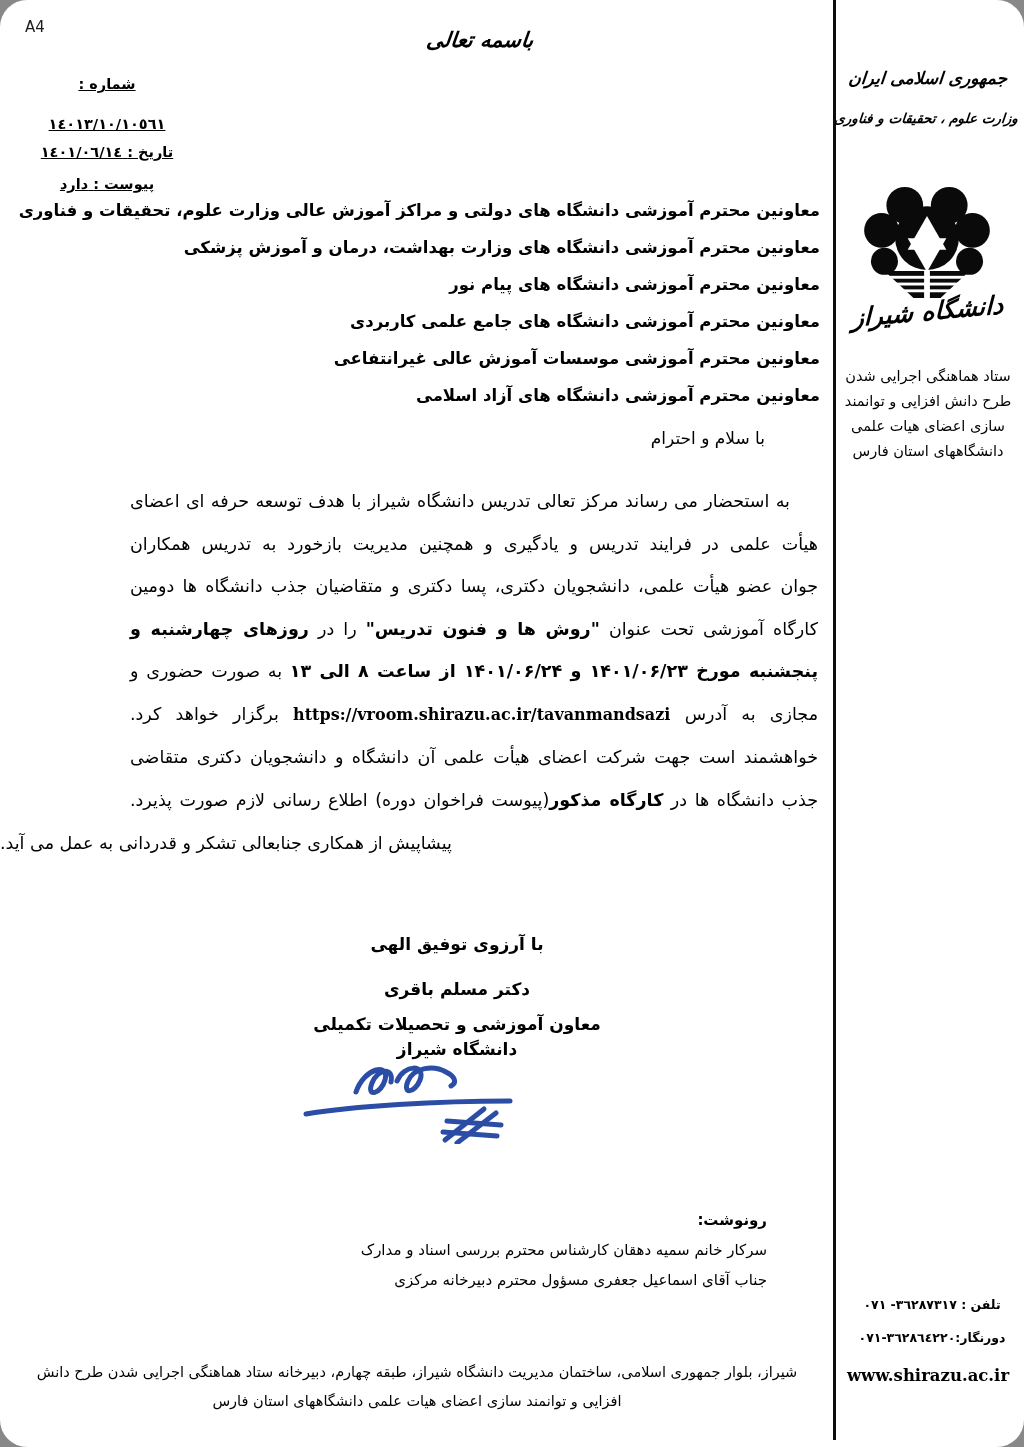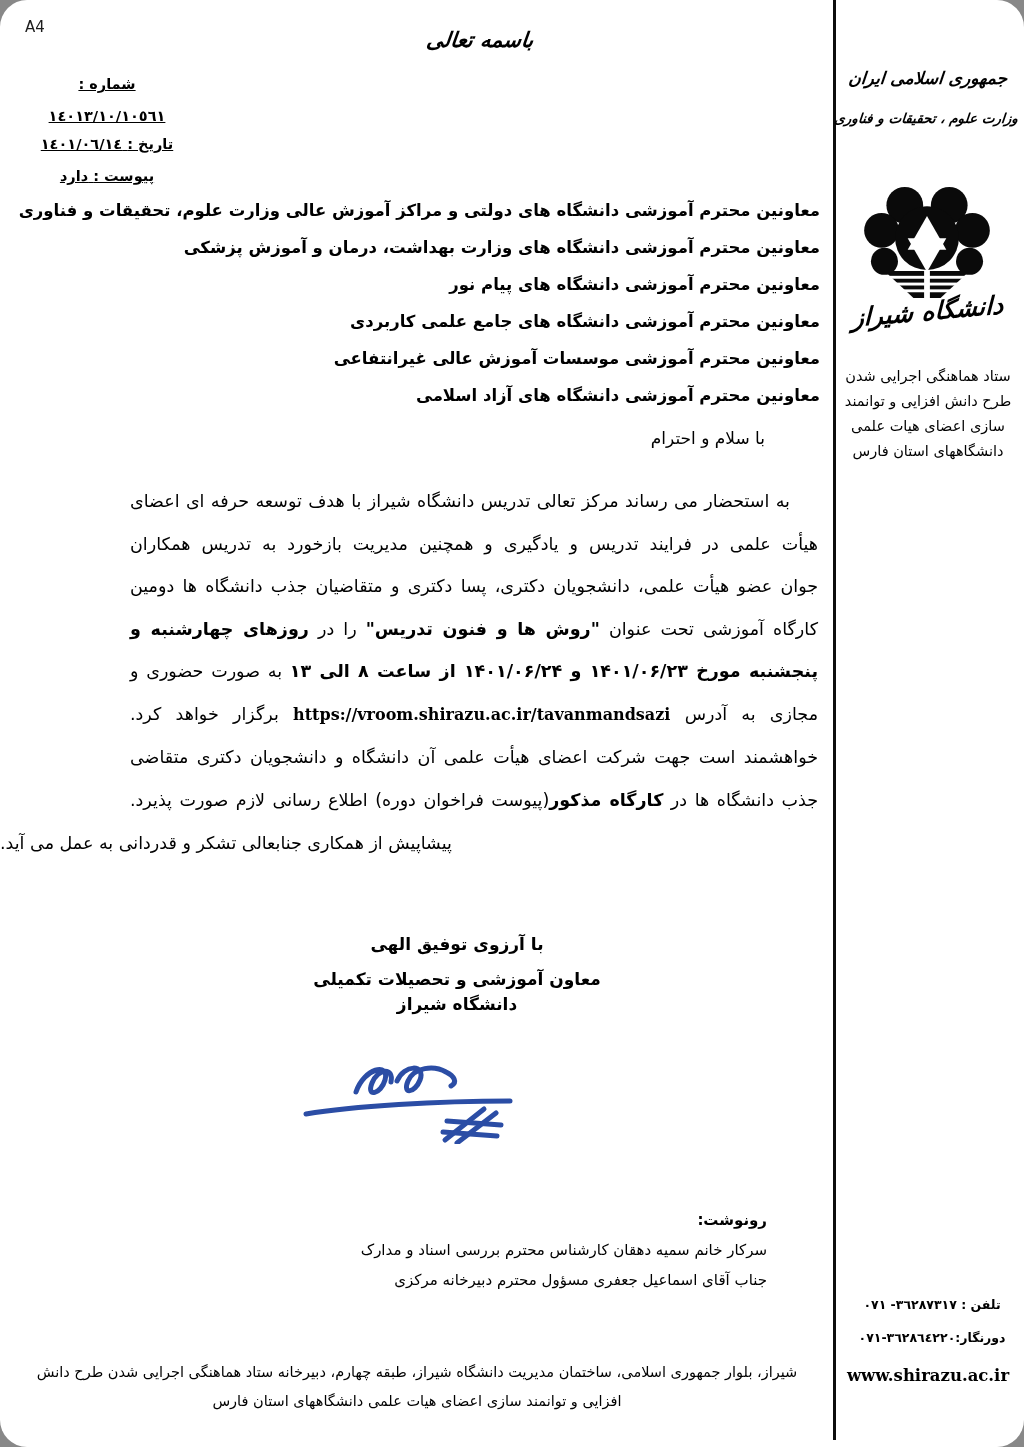--- a/index.html
+++ b/index.html
@@ -16,21 +16,21 @@
 
   .bismillah {
     position:absolute; top:28px; left:385px; width:190px; text-align:center;
     font-size:21px; font-weight:bold; font-style:italic; transform:skewX(-6deg);
   }
 
   .refblock {
     position:absolute; top:74px; left:28px; width:158px;
     direction:rtl; text-align:center; font-weight:bold; font-size:14.5px; line-height:20px;text-decoration:underline;
   }
-  .refblock .num { margin-top:12px; letter-spacing:1px; }
+  .refblock .num { margin-top:20px; letter-spacing:1px; }
   .refblock .date { margin-top:8px; }
   .refblock .att { margin-top:12px; }
 
   .recipients {
     position:absolute; top:192px; left:128px; width:692px;
     direction:rtl; text-align:right; font-weight:bold; font-size:16.5px;
   }
   .recipients div { height:37px; line-height:37px; white-space:nowrap; }
 
   .salutation {
@@ -163,20 +163,21 @@
       <span>جذب دانشگاه ها در </span><span class="b">کارگاه مذکور</span><span>(پیوست فراخوان دوره) اطلاع رسانی لازم صورت پذیرد.</span>
     </div>
   </div>
 
   <div class="closing-line9">
     <span>پیشاپیش از همکاری جنابعالی تشکر و قدردانی به عمل می آید.</span>
   </div>
 
   <div class="signblock">
     <div>با آرزوی توفیق الهی</div>
+    <div class="l2">دکتر مسلم باقری</div>
     <div class="l3">معاون آموزشی و تحصیلات تکمیلی</div>
     <div class="l4">دانشگاه شیراز</div>
   </div>
 
   <svg class="signature-svg" viewBox="0 0 235 92" fill="none" xmlns="http://www.w3.org/2000/svg">
     <g stroke="#2b4da5" stroke-width="5" stroke-linecap="round" fill="none">
       <path d="M58,40 C66,16 92,10 87,28 C83,42 68,46 74,31 C80,16 96,15 93,30"></path>
       <path d="M99,29 C106,12 128,12 122,28 C117,41 104,43 110,29 C116,15 136,13 148,20 C156,24 160,30 153,34"></path>
       <path d="M8,62 C55,54 140,49 212,49"></path>
       <path d="M147,88 L186,57"></path>

